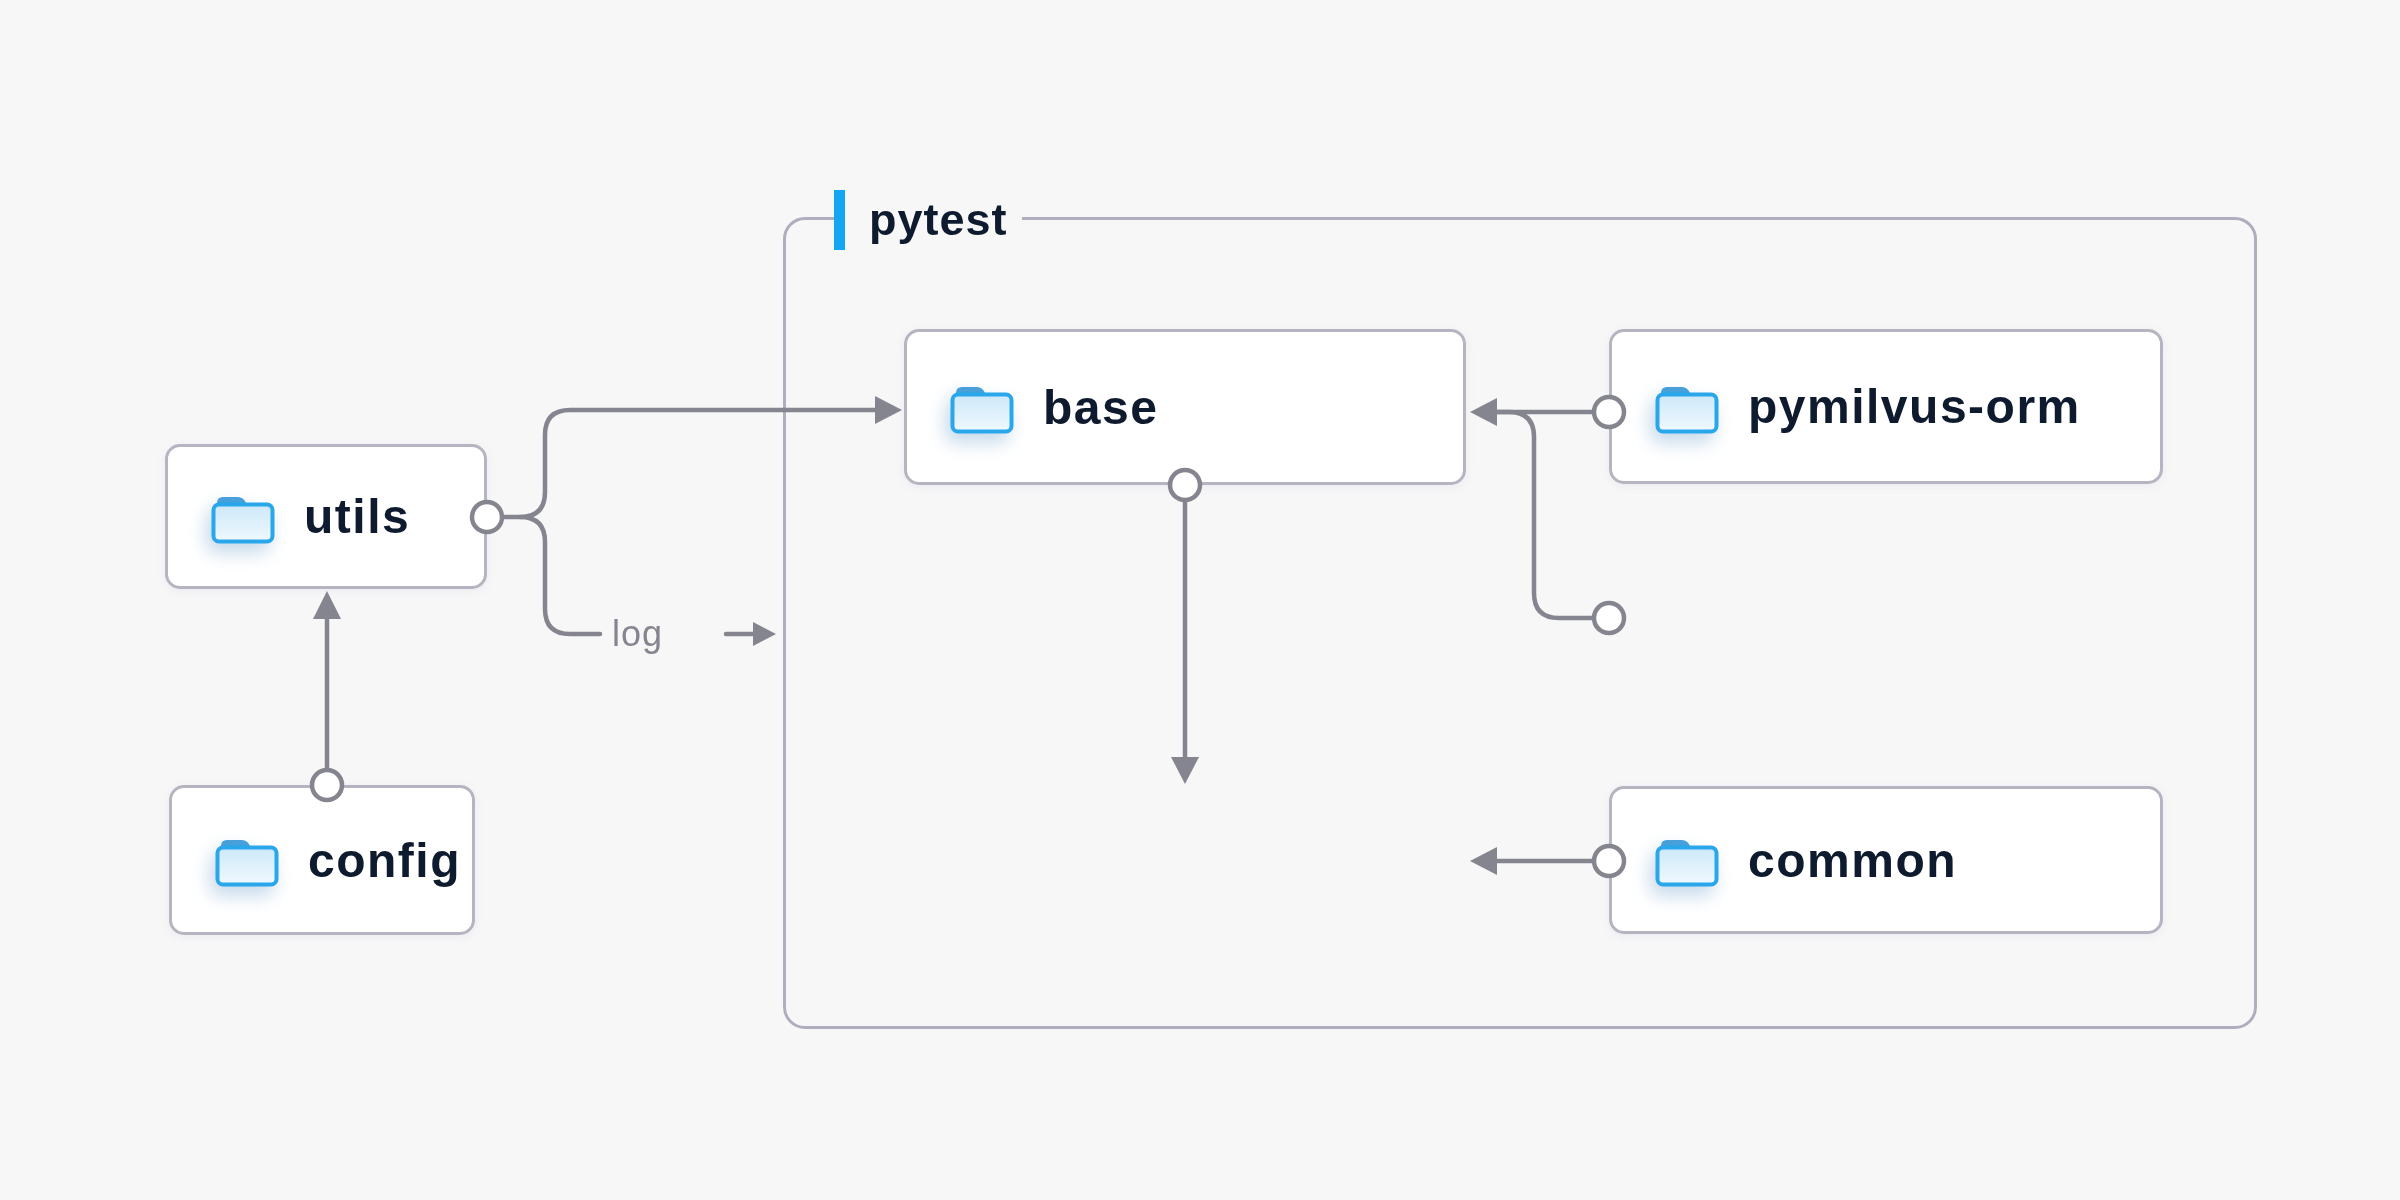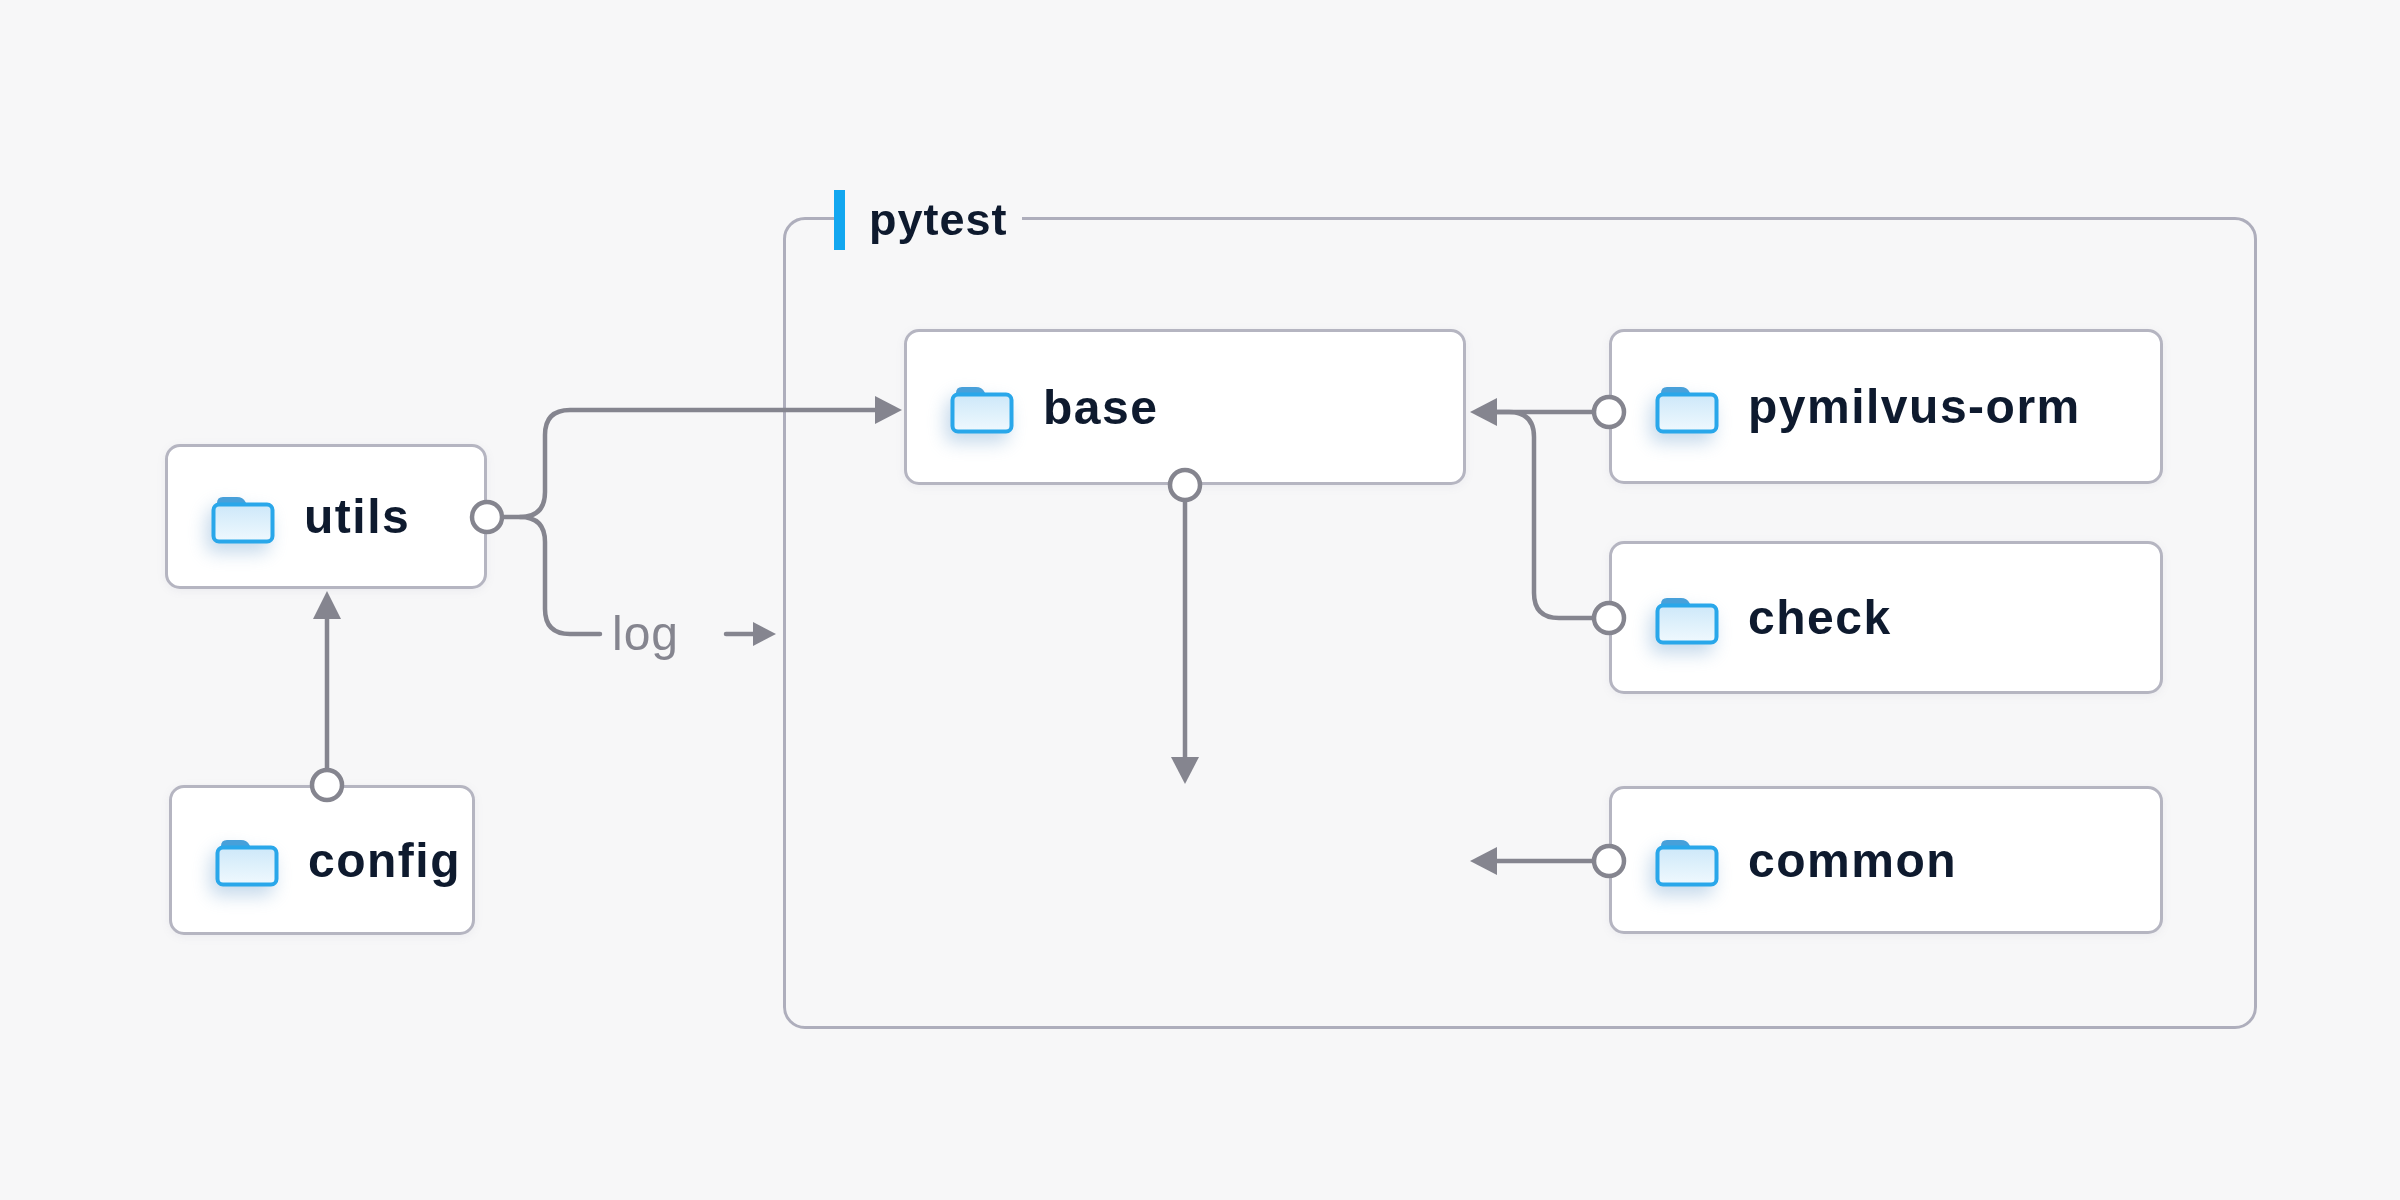--- a/index.html
+++ b/index.html
@@ -51,21 +51,21 @@
   .node-config   {left:157px; top:785px; width:306px; height:150px;}
   .node-base     {left:892px; top:329px; width:562px; height:156px;}
   .node-pymilvus {left:1597px;top:329px; width:554px; height:155px;}
   .node-check    {left:1597px;top:541px; width:554px; height:153px;}
   .node-testcases{left:894px; top:786px; width:558px; height:149px;}
   .node-common   {left:1597px;top:786px; width:554px; height:148px;}
 
   
   .edge-label-log{
     position:absolute;left:600px;top:602px;height:64px;line-height:64px;
-    font-size:48px;font-weight:500;color:var(--edge-label-text);letter-spacing:1px;
+    font-size:36px;font-weight:500;color:var(--edge-label-text);letter-spacing:1px;
   }
 
   
   svg.wires{position:absolute;left:0;top:0;width:2400px;height:1200px;pointer-events:none;}
   .wire{fill:none;stroke:var(--connector);stroke-width:4.5;stroke-linecap:round;}
   .ahead{fill:var(--connector);stroke:none;}
   .dot{fill:#ffffff;stroke:var(--connector);stroke-width:4.5;}
 </style>
 </head>
 <body>
@@ -113,26 +113,20 @@
     <span class="lbl">base</span>
   </div>
 
   <div class="node node-pymilvus">
     <svg class="folder" viewBox="0 0 66 56">
         <use href="#folder-glyph"></use>
       </svg>
     <span class="lbl">pymilvus-orm</span>
   </div>
 
-  <div class="node node-check">
-    <svg class="folder" viewBox="0 0 66 56">
-        <use href="#folder-glyph"></use>
-      </svg>
-    <span class="lbl">check</span>
-  </div>
 
 
   <div class="node node-common">
     <svg class="folder" viewBox="0 0 66 56">
         <use href="#folder-glyph"></use>
       </svg>
     <span class="lbl">common</span>
   </div>
 
   <div class="edge-label-log">log</div>

